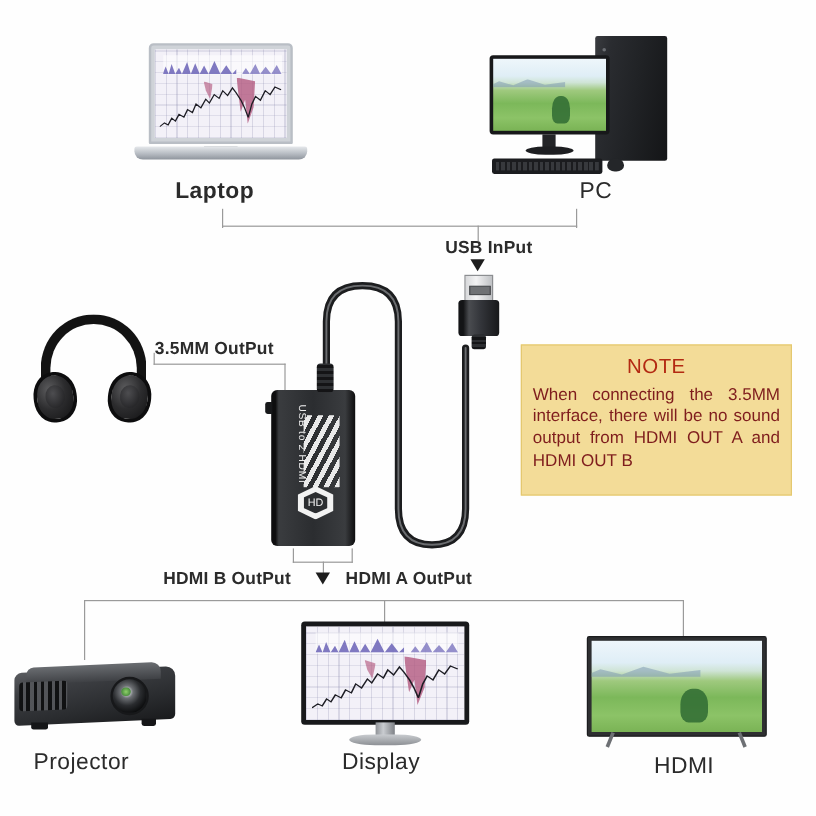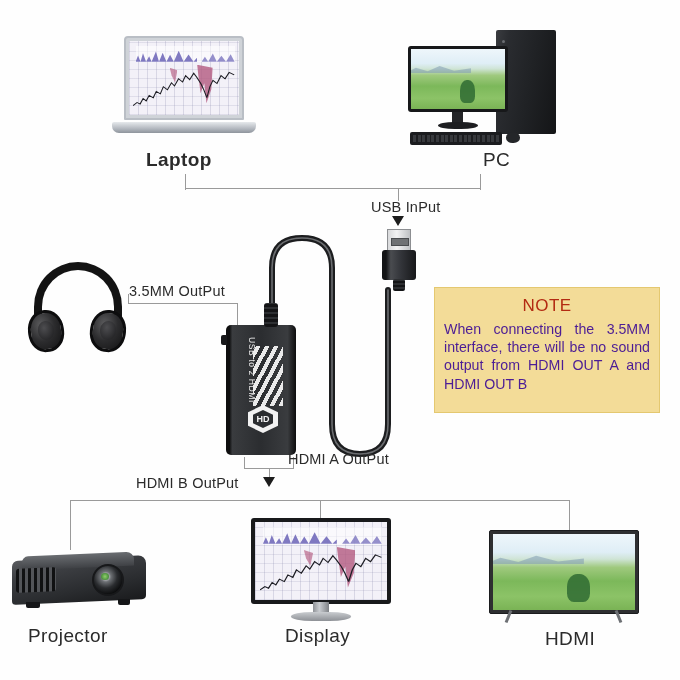--- a/index.html
+++ b/index.html
@@ -19,21 +19,21 @@
     background: #fefefe;
   }
   .lbl {
     position: absolute;
     color: #2b2b2b;
     font-family: "Liberation Sans", sans-serif;
     white-space: nowrap;
     line-height: 1;
   }
   .lbl-device { font-size: 19px; letter-spacing: 0.4px; }
-  .lbl-conn   { font-size: 14.5px; letter-spacing: 0.2px; }
+  .lbl-conn   { font-size: 14.5px; letter-spacing: 0.2px; font-weight: bold; }
 
   
   .wire { position: absolute; background: #9a9a9a; }
   .wire.h { height: 1.4px; }
   .wire.v { width: 1.4px; }
 
   .arrow-down {
     position: absolute;
     width: 0; height: 0;
     border-left: 6px solid transparent;
@@ -53,21 +53,21 @@
   }
   #note-title {
     color: #b32a12;
     font-size: 17px;
     text-align: center;
     font-family: "Liberation Sans", sans-serif;
     letter-spacing: 0.4px;
     margin: 1px 0 4px 0;
   }
   #note-body {
-    color: #4c1d95;
+    color: #7f1d1d;
     font-size: 14.2px;
     line-height: 1.28;
     text-align: justify;
     text-align-last: left;
     font-family: "Liberation Sans", sans-serif;
   }
 
   
   #laptop { position: absolute; left: 112px; top: 36px; width: 144px; height: 110px; }
   #laptop-lid {
@@ -240,21 +240,21 @@
     clip-path: polygon(50% 0%, 100% 26%, 100% 74%, 50% 100%, 0% 74%, 0% 26%);
     display:flex; align-items:center; justify-content:center;
   }
   #adapter-hex-inner{
     width:20px; height:18px; background:#2b2d30;
     clip-path: polygon(50% 0%, 100% 26%, 100% 74%, 50% 100%, 0% 74%, 0% 26%);
     position:relative;
   }
   #adapter-hd{
     position:absolute; left:0; top:0; right:0; bottom:0;
-    color:#f2f2f2; font-size:9px; font-weight:bold;
+    color:#f2f2f2; font-size:9px; font-weight:normal;
     display:flex; align-items:center; justify-content:center;
     font-family:"Liberation Sans", sans-serif;
   }
   
   #strain {
     position:absolute; left: 38px; top: -22px; width: 14px; height: 24px;
     background:
       repeating-linear-gradient(0deg,#141416 0 3px,#2e3033 3px 5px);
     border-radius: 3px;
   }
@@ -437,21 +437,21 @@
     <div id="jack-nub"></div>
   </div>
 
   <div class="wire v" style="left:244px; top:457px; height:12px;"></div>
   <div class="wire h" style="left:244px; top:468px; width:50px;"></div>
   <div class="wire v" style="left:293px; top:457px; height:12px;"></div>
   <div class="wire v" style="left:269px; top:468px; height:11px;"></div>
   <div class="arrow-down" style="left:263px; top:477px;"></div>
 
   <div class="lbl lbl-conn" style="left:136px; top:476px;">HDMI B OutPut</div>
-  <div class="lbl lbl-conn" style="left:288px; top:452px;">HDMI A OutPut</div>
+  <div class="lbl lbl-conn" style="left:288px; top:476px;">HDMI A OutPut</div>
 
   <div class="wire h" style="left:70px; top:500px; width:500px;"></div>
   <div class="wire v" style="left:70px; top:500px; height:50px;"></div>
   <div class="wire v" style="left:320px; top:500px; height:20px;"></div>
   <div class="wire v" style="left:569px; top:500px; height:32px;"></div>
 
   <div id="projector">
     <div id="prj-body"></div>
     <div id="prj-top"></div>
     <div id="prj-vent"></div>

